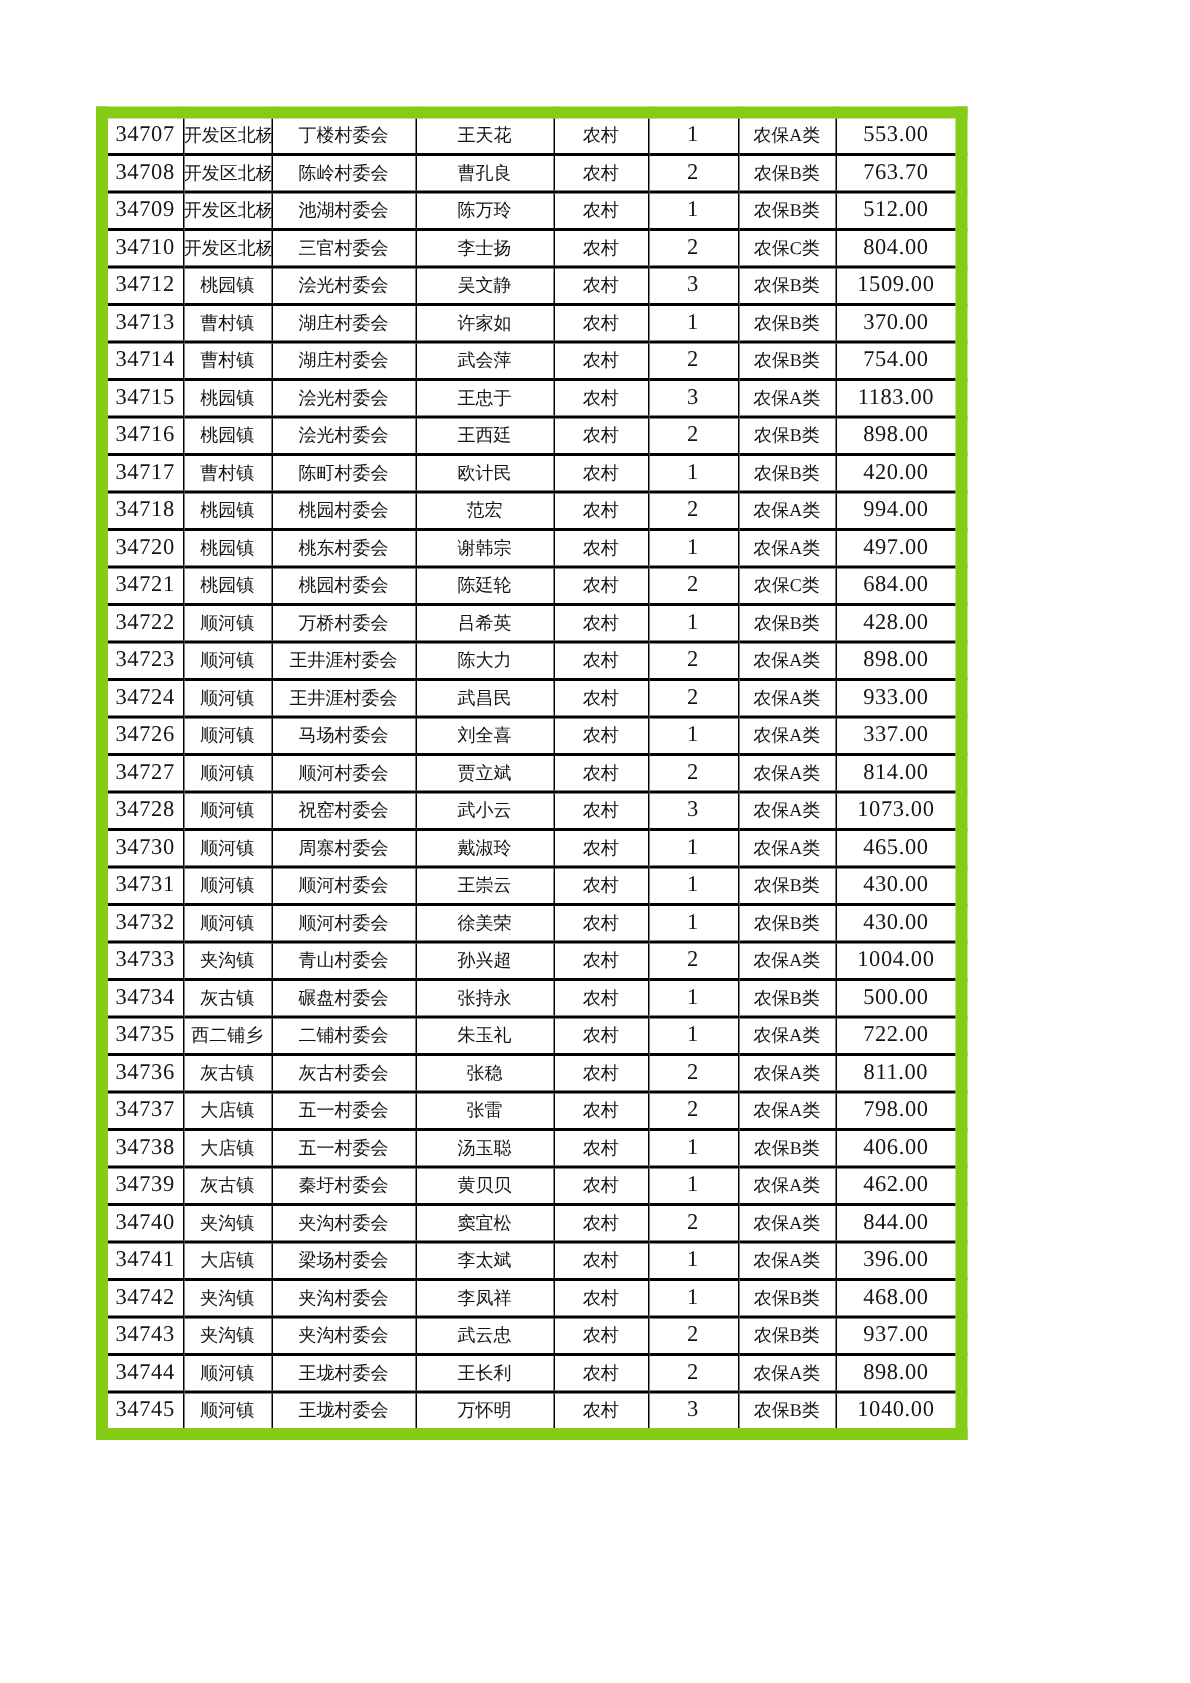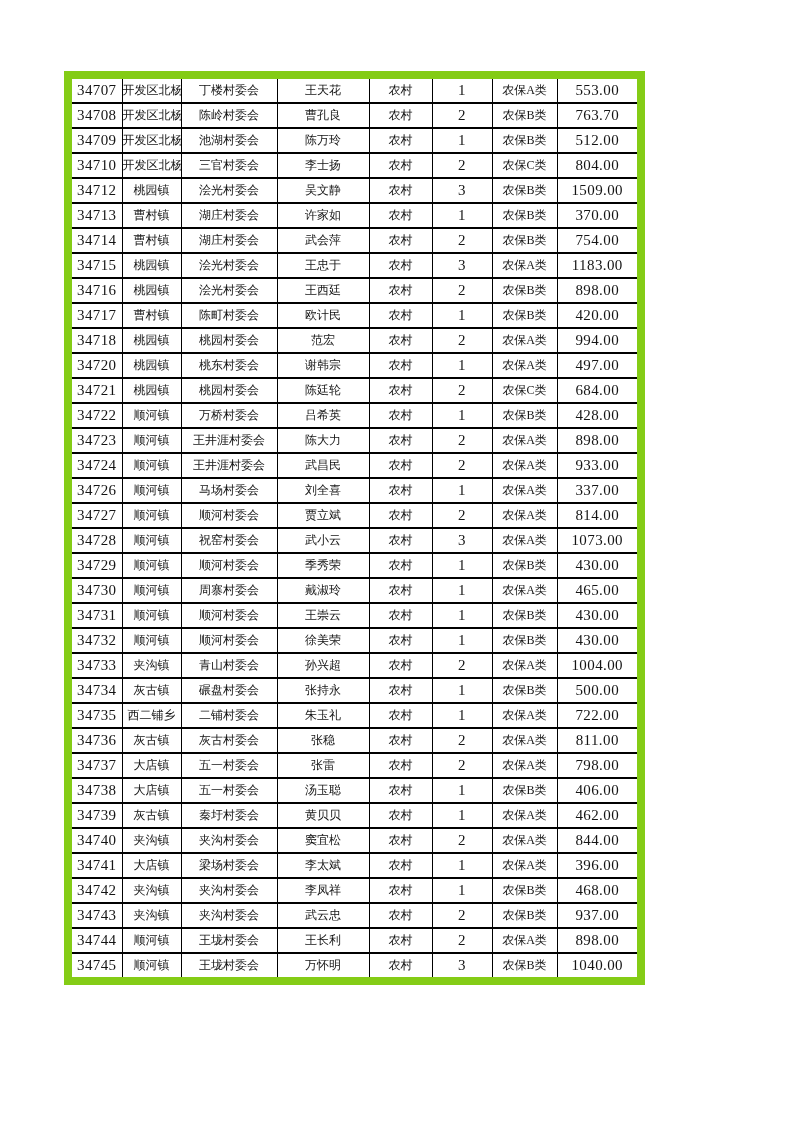--- a/index.html
+++ b/index.html
@@ -231,30 +231,20 @@
           <td class="num">34728</td>
           <td class="cjk">顺河镇</td>
           <td class="cjk">祝窑村委会</td>
           <td class="cjk">武小云</td>
           <td class="cjk">农村</td>
           <td class="num">3</td>
           <td class="cjk">农保A类</td>
           <td class="num">1073.00</td>
         </tr>
         <tr>
-          <td class="num">34729</td>
-          <td class="cjk">顺河镇</td>
-          <td class="cjk">顺河村委会</td>
-          <td class="cjk">季秀荣</td>
-          <td class="cjk">农村</td>
-          <td class="num">1</td>
-          <td class="cjk">农保B类</td>
-          <td class="num">430.00</td>
-        </tr>
-        <tr>
           <td class="num">34730</td>
           <td class="cjk">顺河镇</td>
           <td class="cjk">周寨村委会</td>
           <td class="cjk">戴淑玲</td>
           <td class="cjk">农村</td>
           <td class="num">1</td>
           <td class="cjk">农保A类</td>
           <td class="num">465.00</td>
         </tr>
         <tr>

